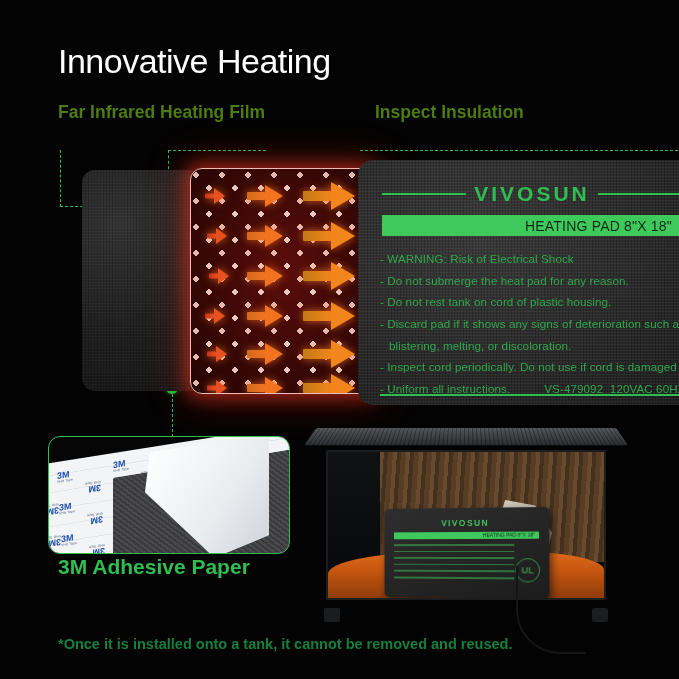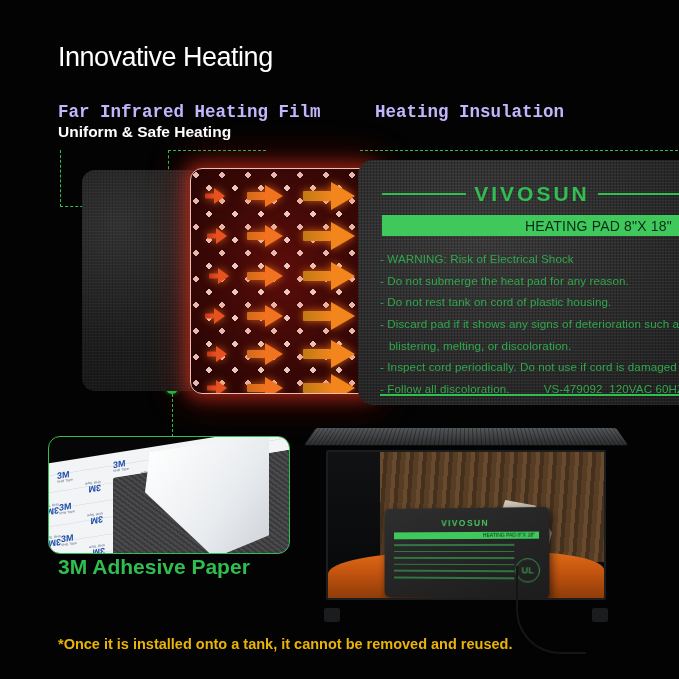--- a/index.html
+++ b/index.html
@@ -12,28 +12,28 @@
   #stage {
     position: relative;
     width: 679px; height: 679px;
     background: #030303;
     overflow: hidden;
   }
 
   
   .title {
     position: absolute; left: 58px; top: 44px;
-    font-size: 27px; font-weight: 300; color: #fff;
+    font-size: 34px; font-weight: 300; color: #fff;
     letter-spacing: -0.5px; line-height: 1;
     white-space: nowrap;
   }
   .cal-green {
     position: absolute;
-    font-size: 17.5px; font-weight: 700; color: #c4b5fd;
-    line-height: 1.15; white-space: nowrap; font-family: Liberation Mono, monospace;
+    font-size: 17.5px; font-weight: 700; color: #4d7c0f;
+    line-height: 1.15; white-space: nowrap;
   }
   .cal-white {
     position: absolute;
     font-size: 15.5px; font-weight: 700; color: #fff;
     line-height: 1.15; white-space: nowrap;
   }
   #cal1-g { left: 58px; top: 102px; }
   #cal1-w { left: 58px; top: 123px; }
   #cal2-g { left: 375px; top: 102px; }
   #cal2-w { left: 375px; top: 123px; }
@@ -43,21 +43,21 @@
     font-size: 21px; font-weight: 700; color: #2fbe4f;
     white-space: nowrap; line-height: 1;
   }
   #adh-sub {
     position: absolute; left: 58px; top: 588px;
     font-size: 17px; font-weight: 700; color: #fff;
     line-height: 1.22; width: 250px;
   }
   #footnote {
     position: absolute; left: 58px; top: 636px;
-    font-size: 14.5px; font-weight: 700; color: #eab308;
+    font-size: 14.5px; font-weight: 700; color: #15803d;
     white-space: nowrap;
   }
 
   
   .dash-h {
     position: absolute; height: 0;
     border-top: 1.5px dashed #2fbe4f;
   }
   .dash-v {
     position: absolute; width: 0;
@@ -326,23 +326,22 @@
   }
 </style>
 </head>
 <body>
 
 <div id="stage">
 
   <div class="title">Innovative Heating</div>
 
   <div class="cal-green" id="cal1-g">Far Infrared Heating Film</div>
-  <div class="cal-white" id="cal1-w">Uniform &amp; Safe Heating</div>
-
-  <div class="cal-green" id="cal2-g">Heating Insulation</div>
+
+  <div class="cal-green" id="cal2-g">Inspect Insulation</div>
 
   <div class="dash-v" style="left:60px; top:150px; height:57px;"></div>
   <div class="dash-h" style="left:60px; top:206px; width:120px;"></div>
   <div class="dash-h" style="left:168px; top:150px; width:98px;"></div>
   <div class="dash-v" style="left:168px; top:150px; height:30px;"></div>
   <div class="dash-h" style="left:360px; top:150px; width:318px;"></div>
   <div class="dash-v" style="left:172px; top:389px; height:48px;"></div>
 
   <div class="gdot" style="left:162px; top:174px;"></div>
   <div class="gdot" style="left:199px; top:198px;"></div>
@@ -450,21 +449,21 @@
       <span>HEATING PAD 8"X 18"</span>
     </div>
 
     <ul id="warn-list">
       <li>- WARNING: Risk of Electrical Shock</li>
       <li>- Do not submerge the heat pad for any reason.</li>
       <li>- Do not rest tank on cord of plastic housing.</li>
       <li>- Discard pad if it shows any signs of deterioration such as</li>
       <li class="indent">blistering, melting, or discoloration.</li>
       <li>- Inspect cord periodically. Do not use if cord is damaged o</li>
-      <li><span>- Follow all discoloration.</span><span class="spacer-inline"></span><span>VS-479092</span>&nbsp;&nbsp;<span>120VAC 60HZ 24</span></li>
+      <li><span>- Uniform all instructions.</span><span class="spacer-inline"></span><span>VS-479092</span>&nbsp;&nbsp;<span>120VAC 60HZ 24</span></li>
     </ul>
 
     <div id="warn-foot"></div>
   </div>
 
   <div id="adh-box">
     <div id="adh-sheet">
       <div class="m3" style="left:14px;  top:10px;">3M<i>VHB Tape</i></div>
       <div class="m3" style="left:70px;  top:8px;">3M<i>VHB Tape</i></div>
       <div class="m3" style="left:126px; top:6px;">3M<i>VHB Tape</i></div>

